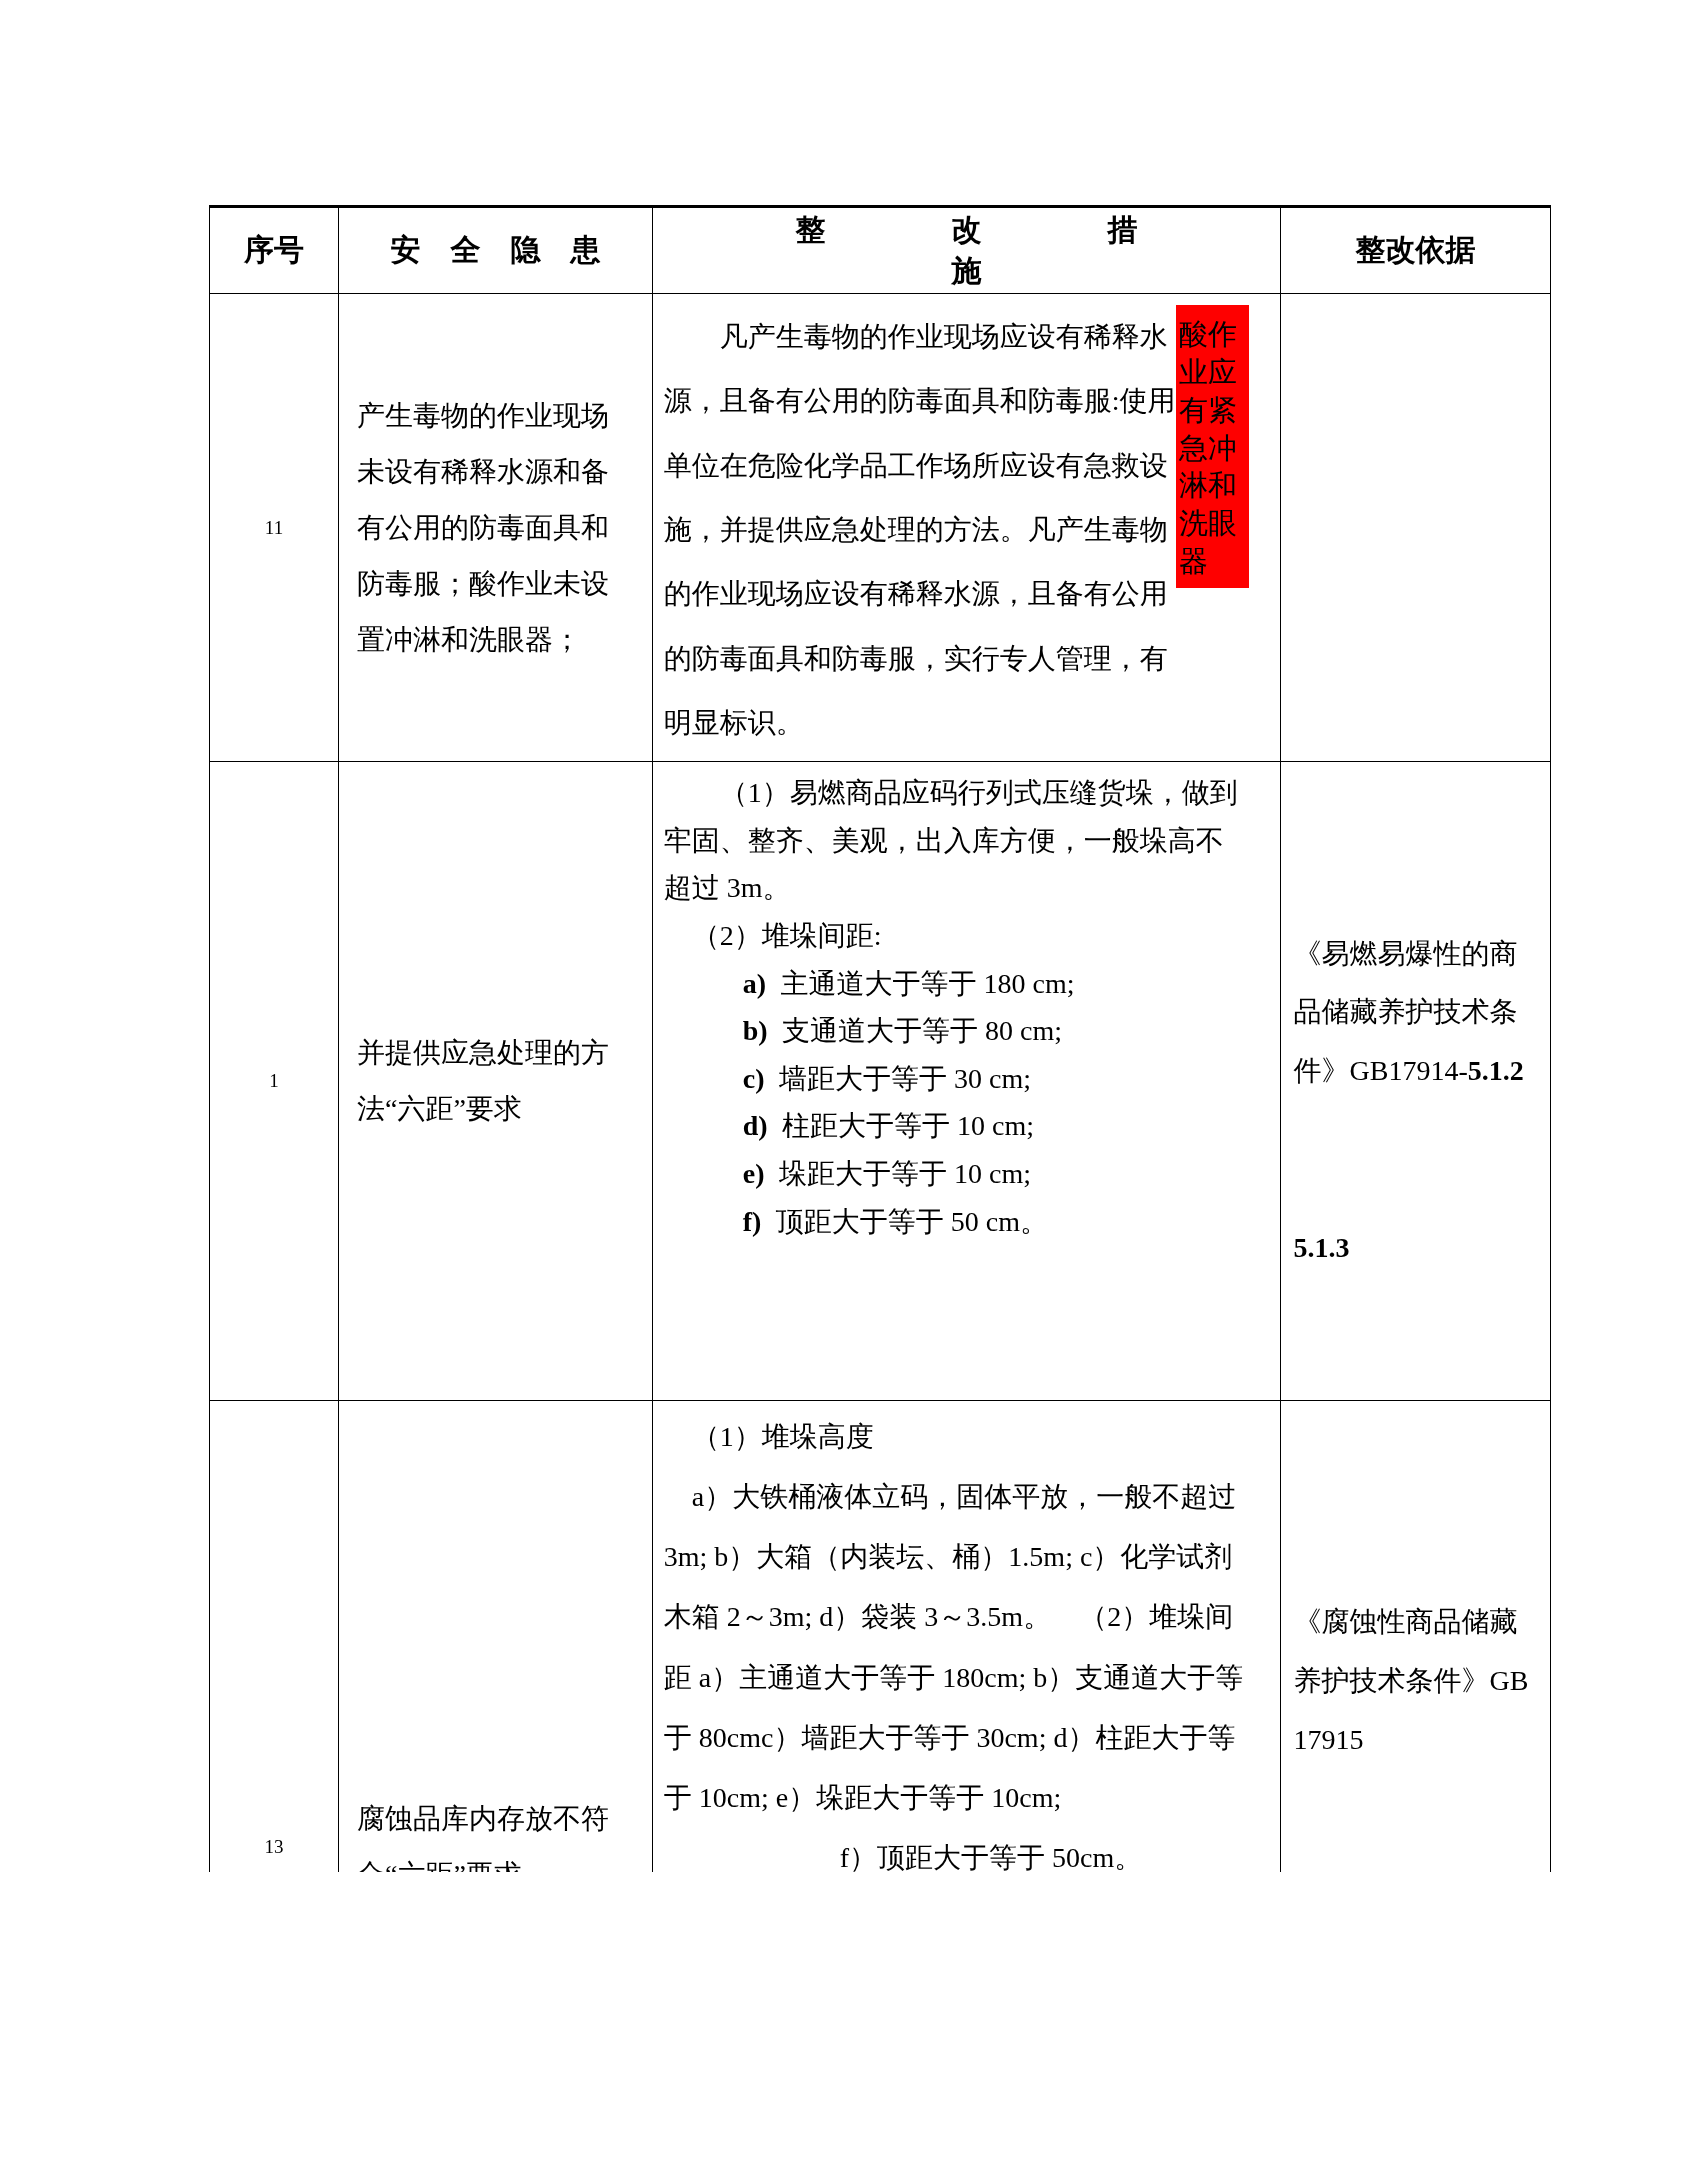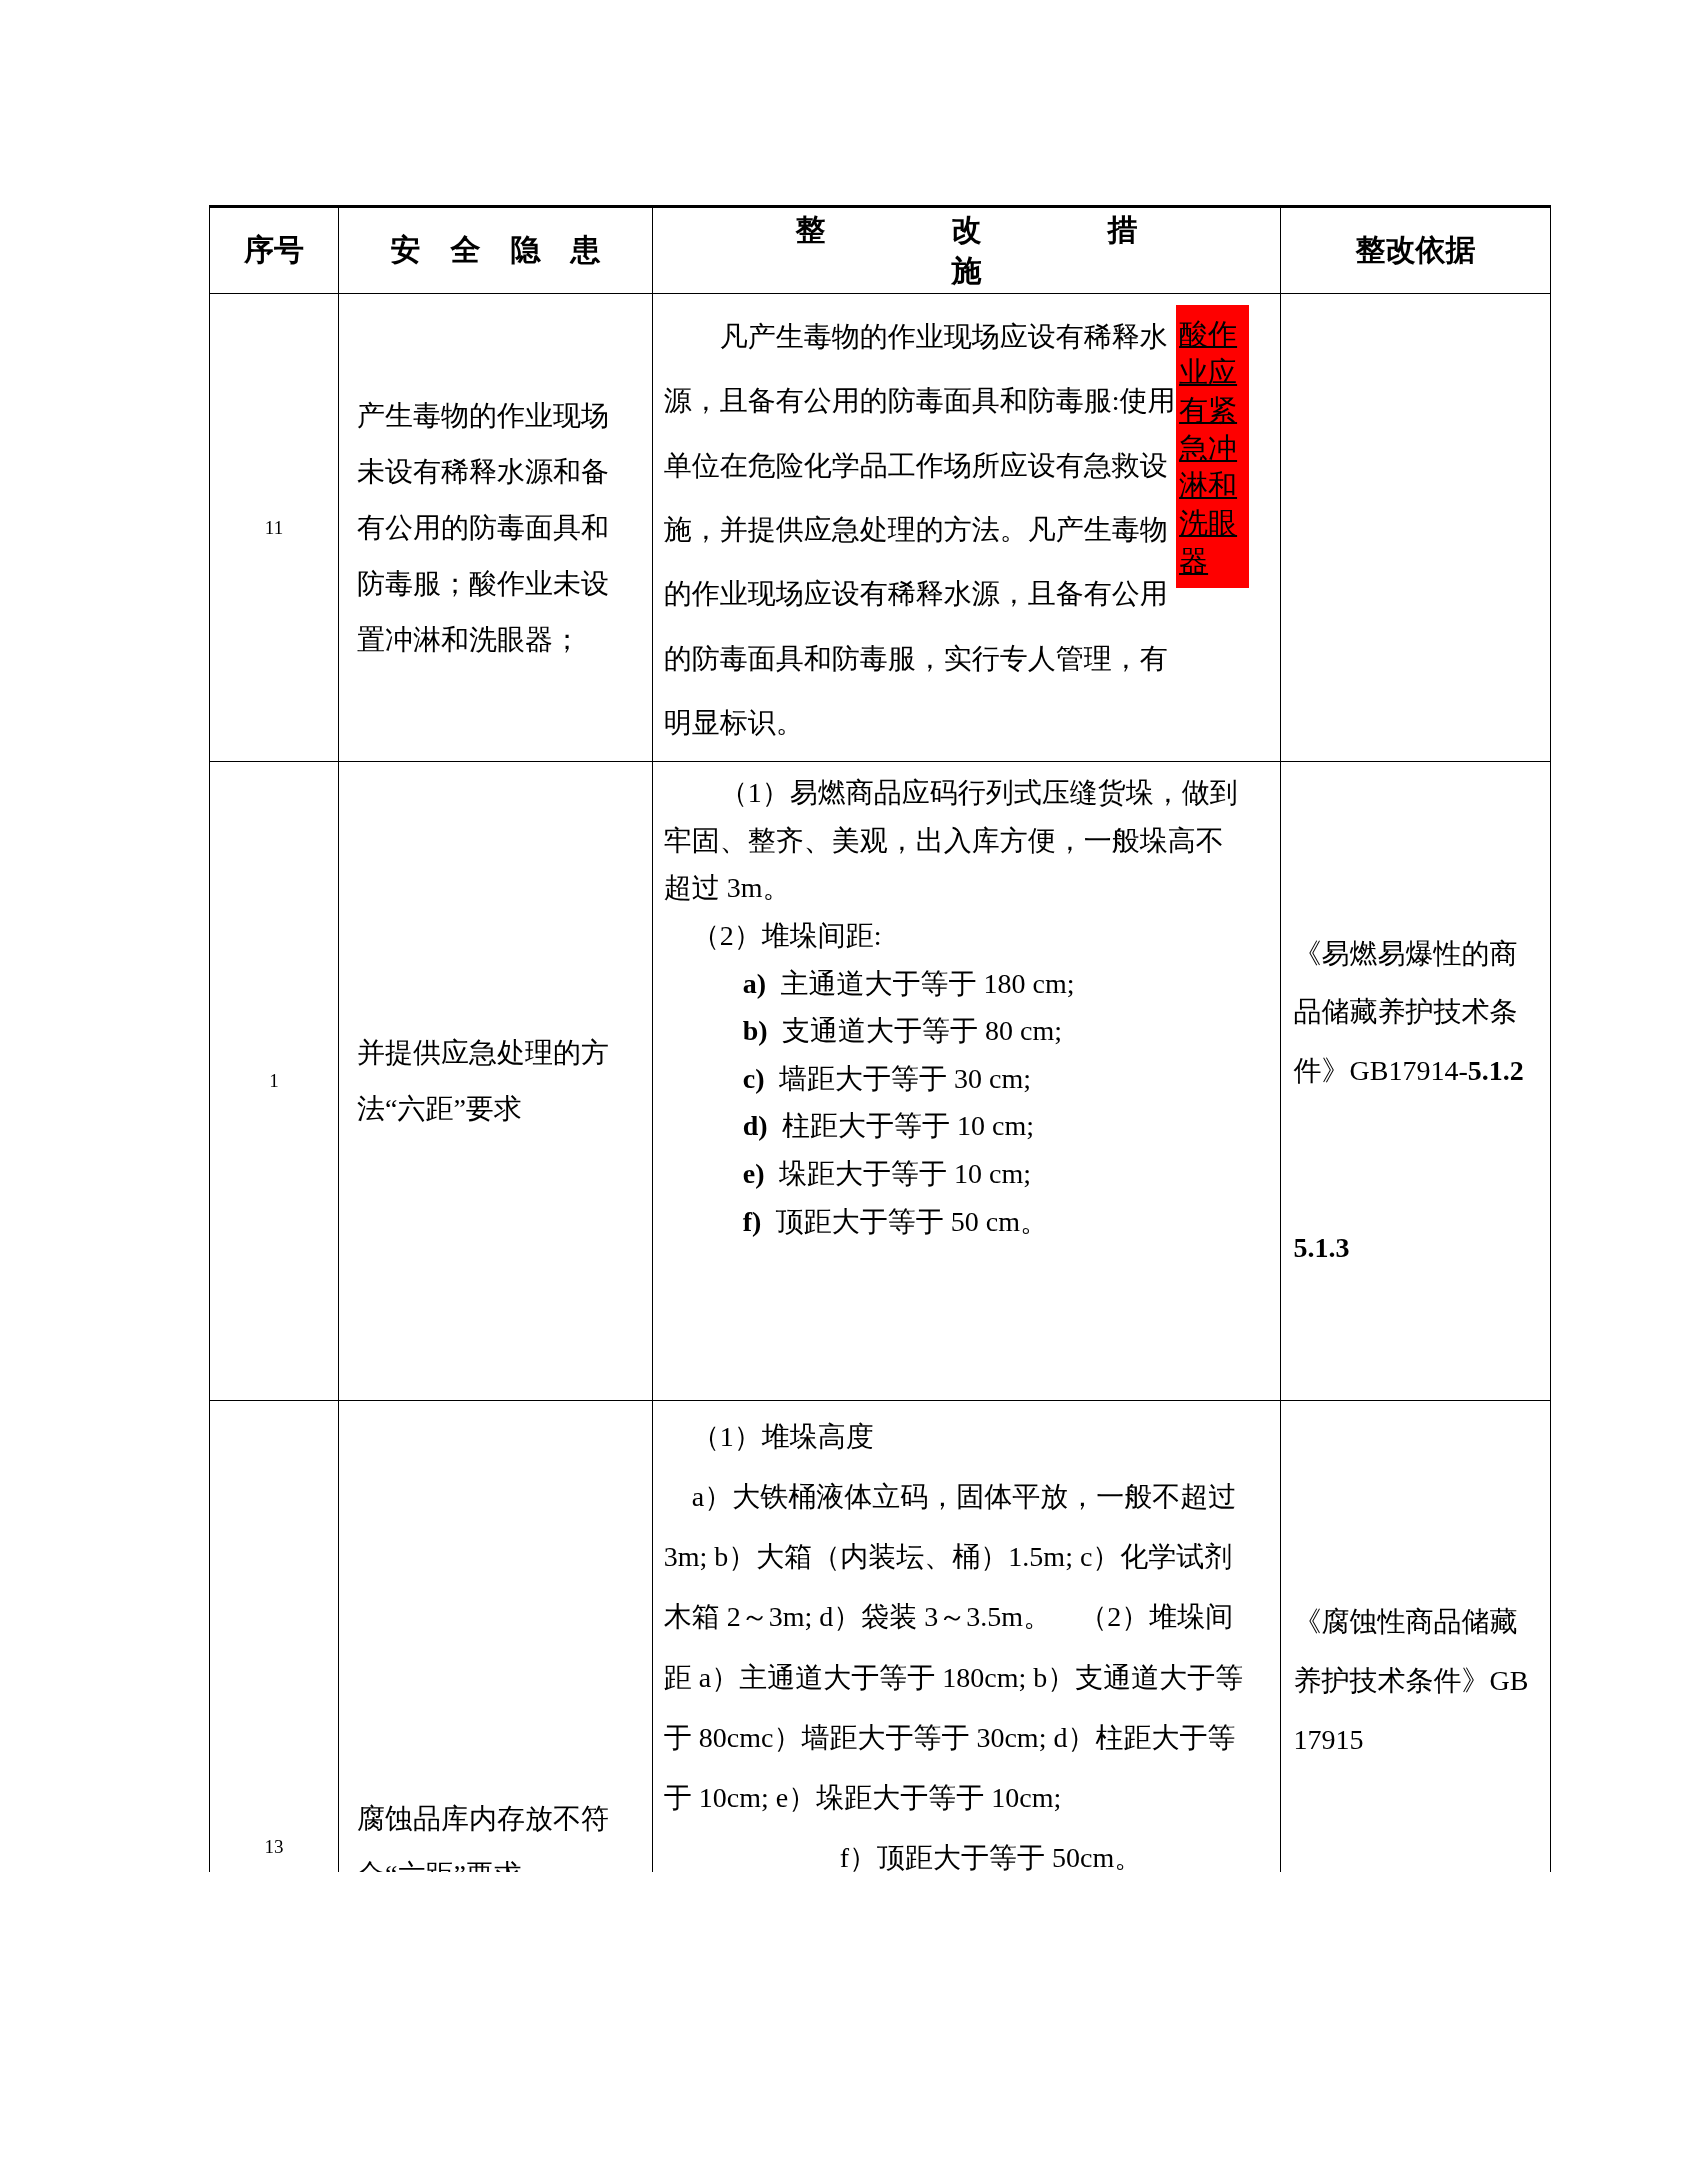--- a/index.html
+++ b/index.html
@@ -34,21 +34,21 @@
   .indent2{text-indent:2em;}
   .indent1{text-indent:1em;}
   .li{padding-left:79px;}
   .mk{font-weight:bold;margin-right:14.4px;}
   .fline{padding-left:176px;}
   .bnum{font-weight:bold;}
   .gapline{margin-top:23.4px;}
   .ms11-flex{height:443px;display:flex;flex-direction:row;justify-content:space-between;align-items:flex-start;}
   .hl{
     display:inline-block;background:#fe0000;color:#000;
-    padding:11.7px 9px 8px 2.7px;line-height:1.3;font-size:29px;text-decoration:underline;
+    padding:11.7px 9px 8px 2.7px;line-height:1.3;font-size:29px;
   }
   .watermark{
     position:absolute;left:1307px;top:2054px;width:378px;height:99px;
     display:flex;align-items:center;z-index:5;
   }
   .wm-text{
     font-family:"Liberation Sans","DejaVu Sans",sans-serif;
     font-size:43px;letter-spacing:1.8px;color:#ffffff;
     text-shadow:1.8px 2.7px 2.7px #bdbdbd, -0.9px -0.9px 0 #f2f2f2;
     white-space:nowrap;

